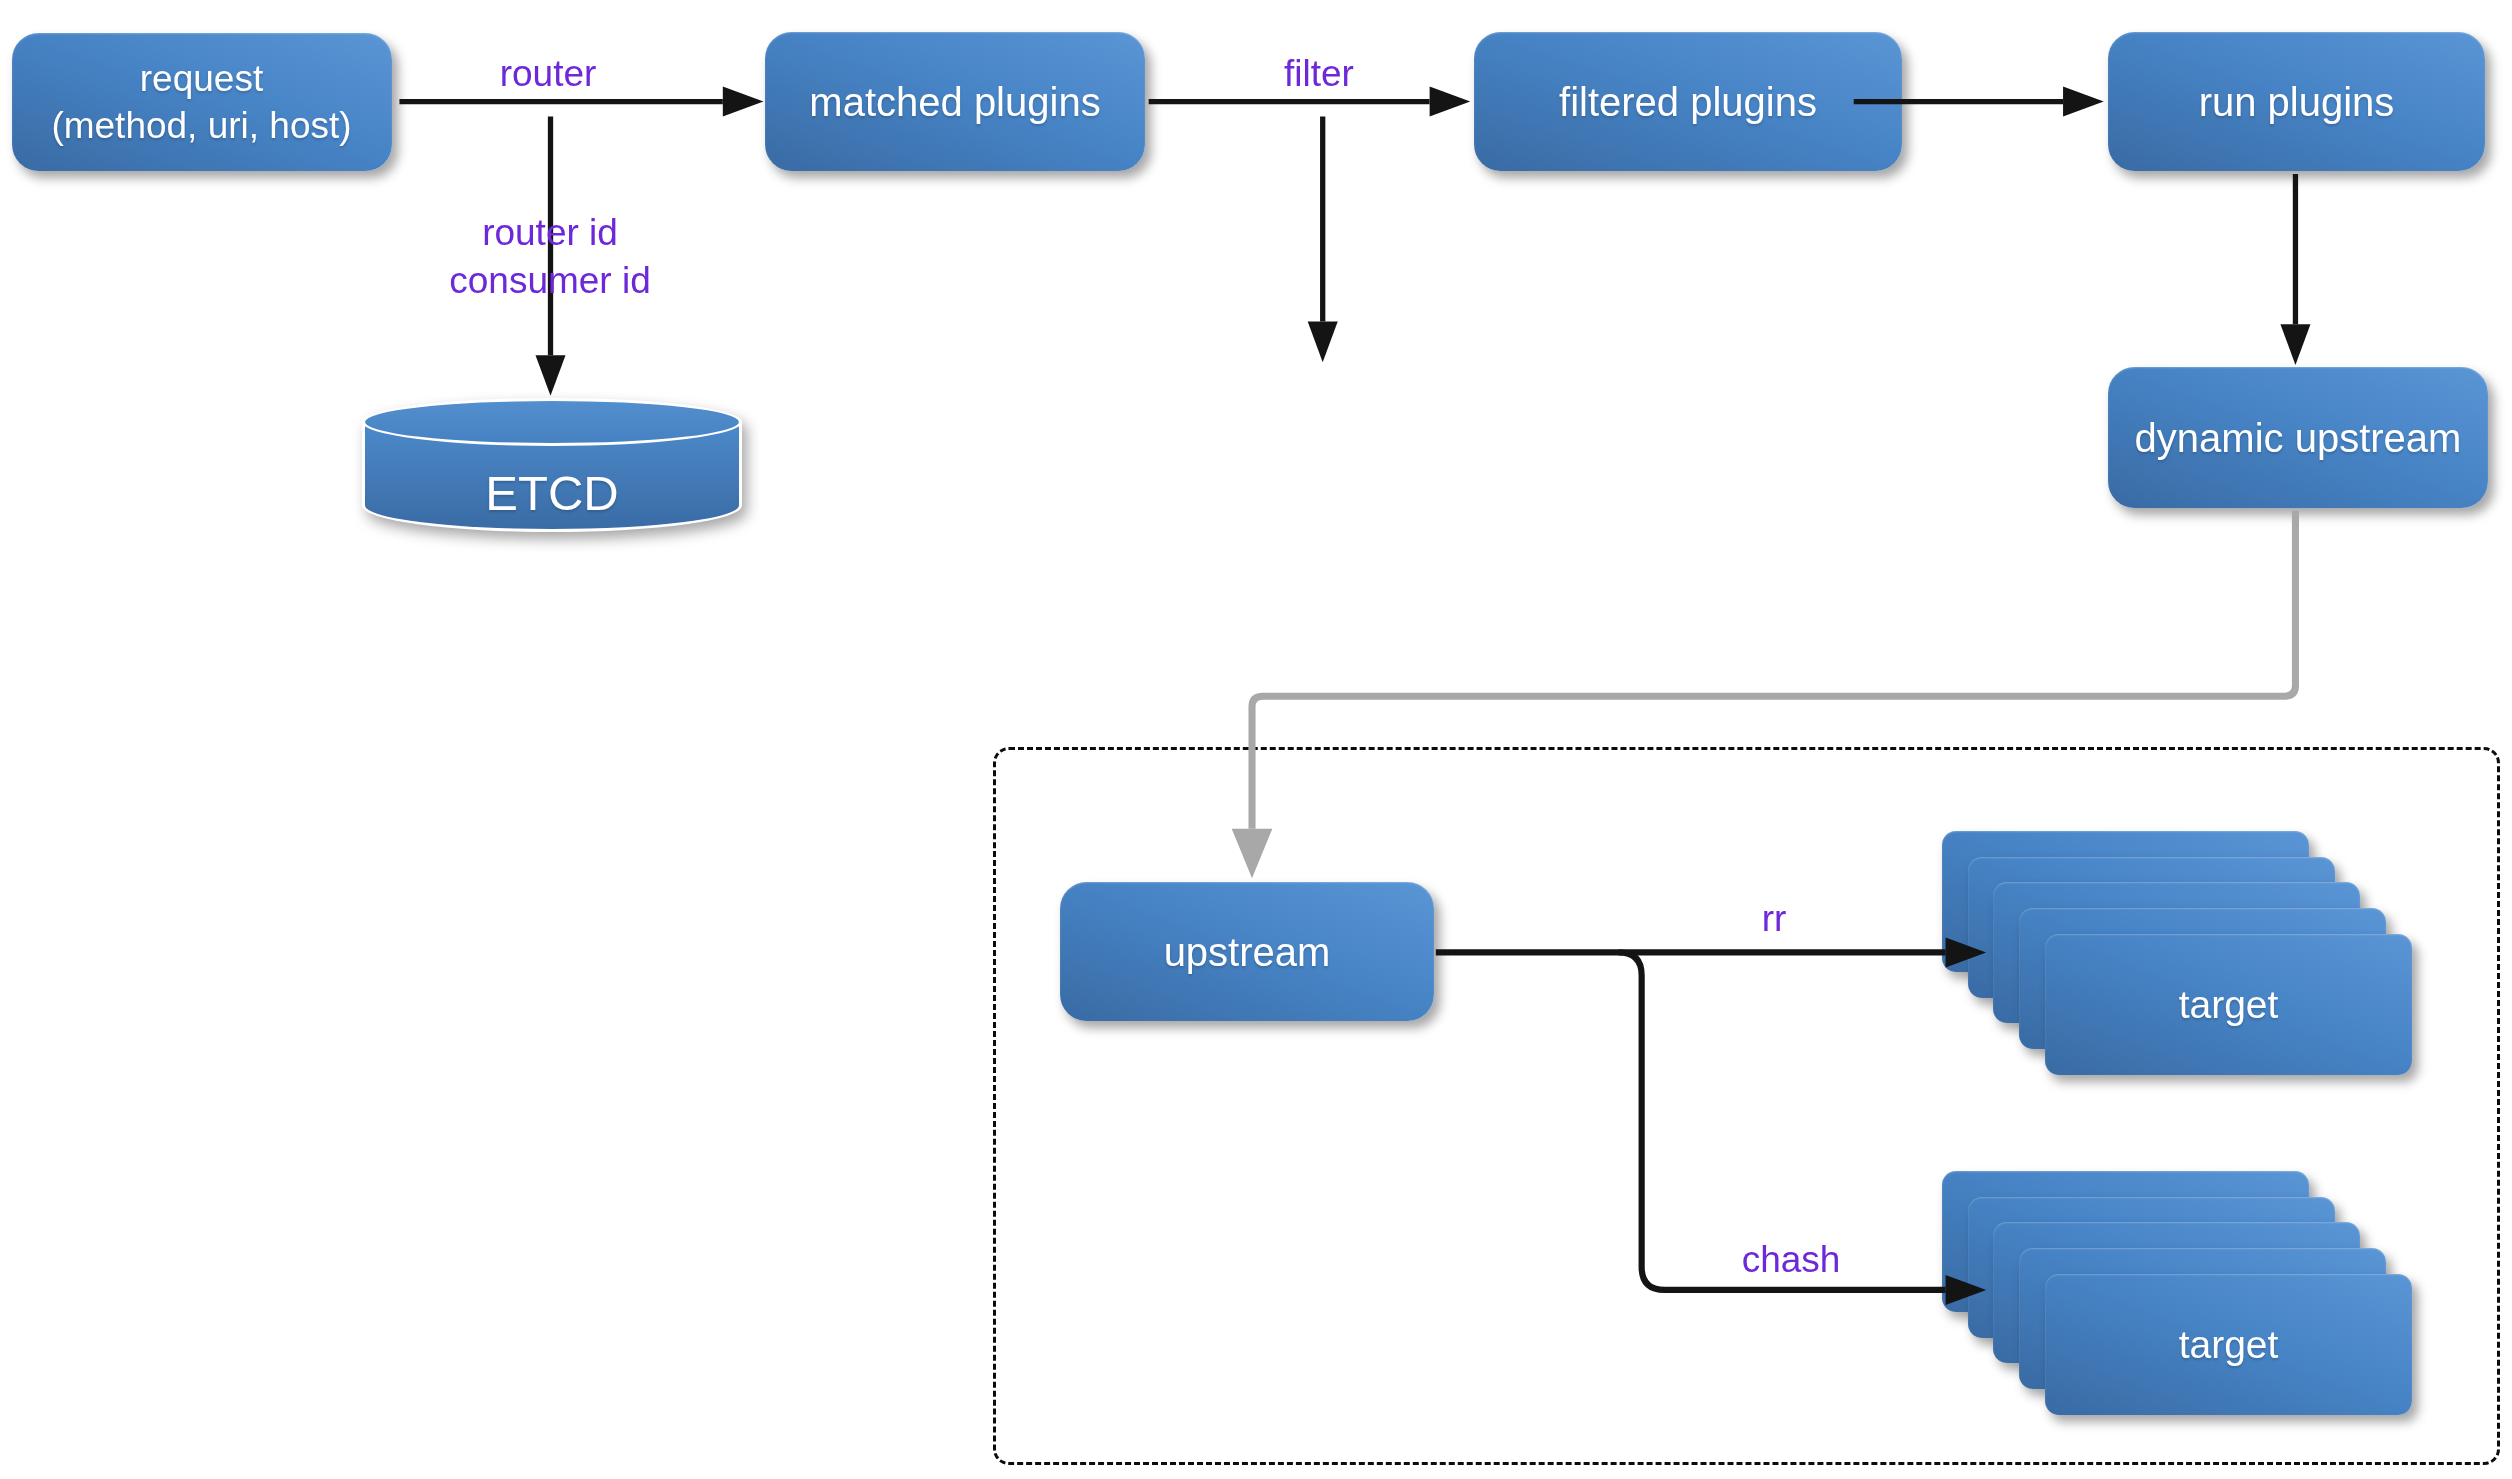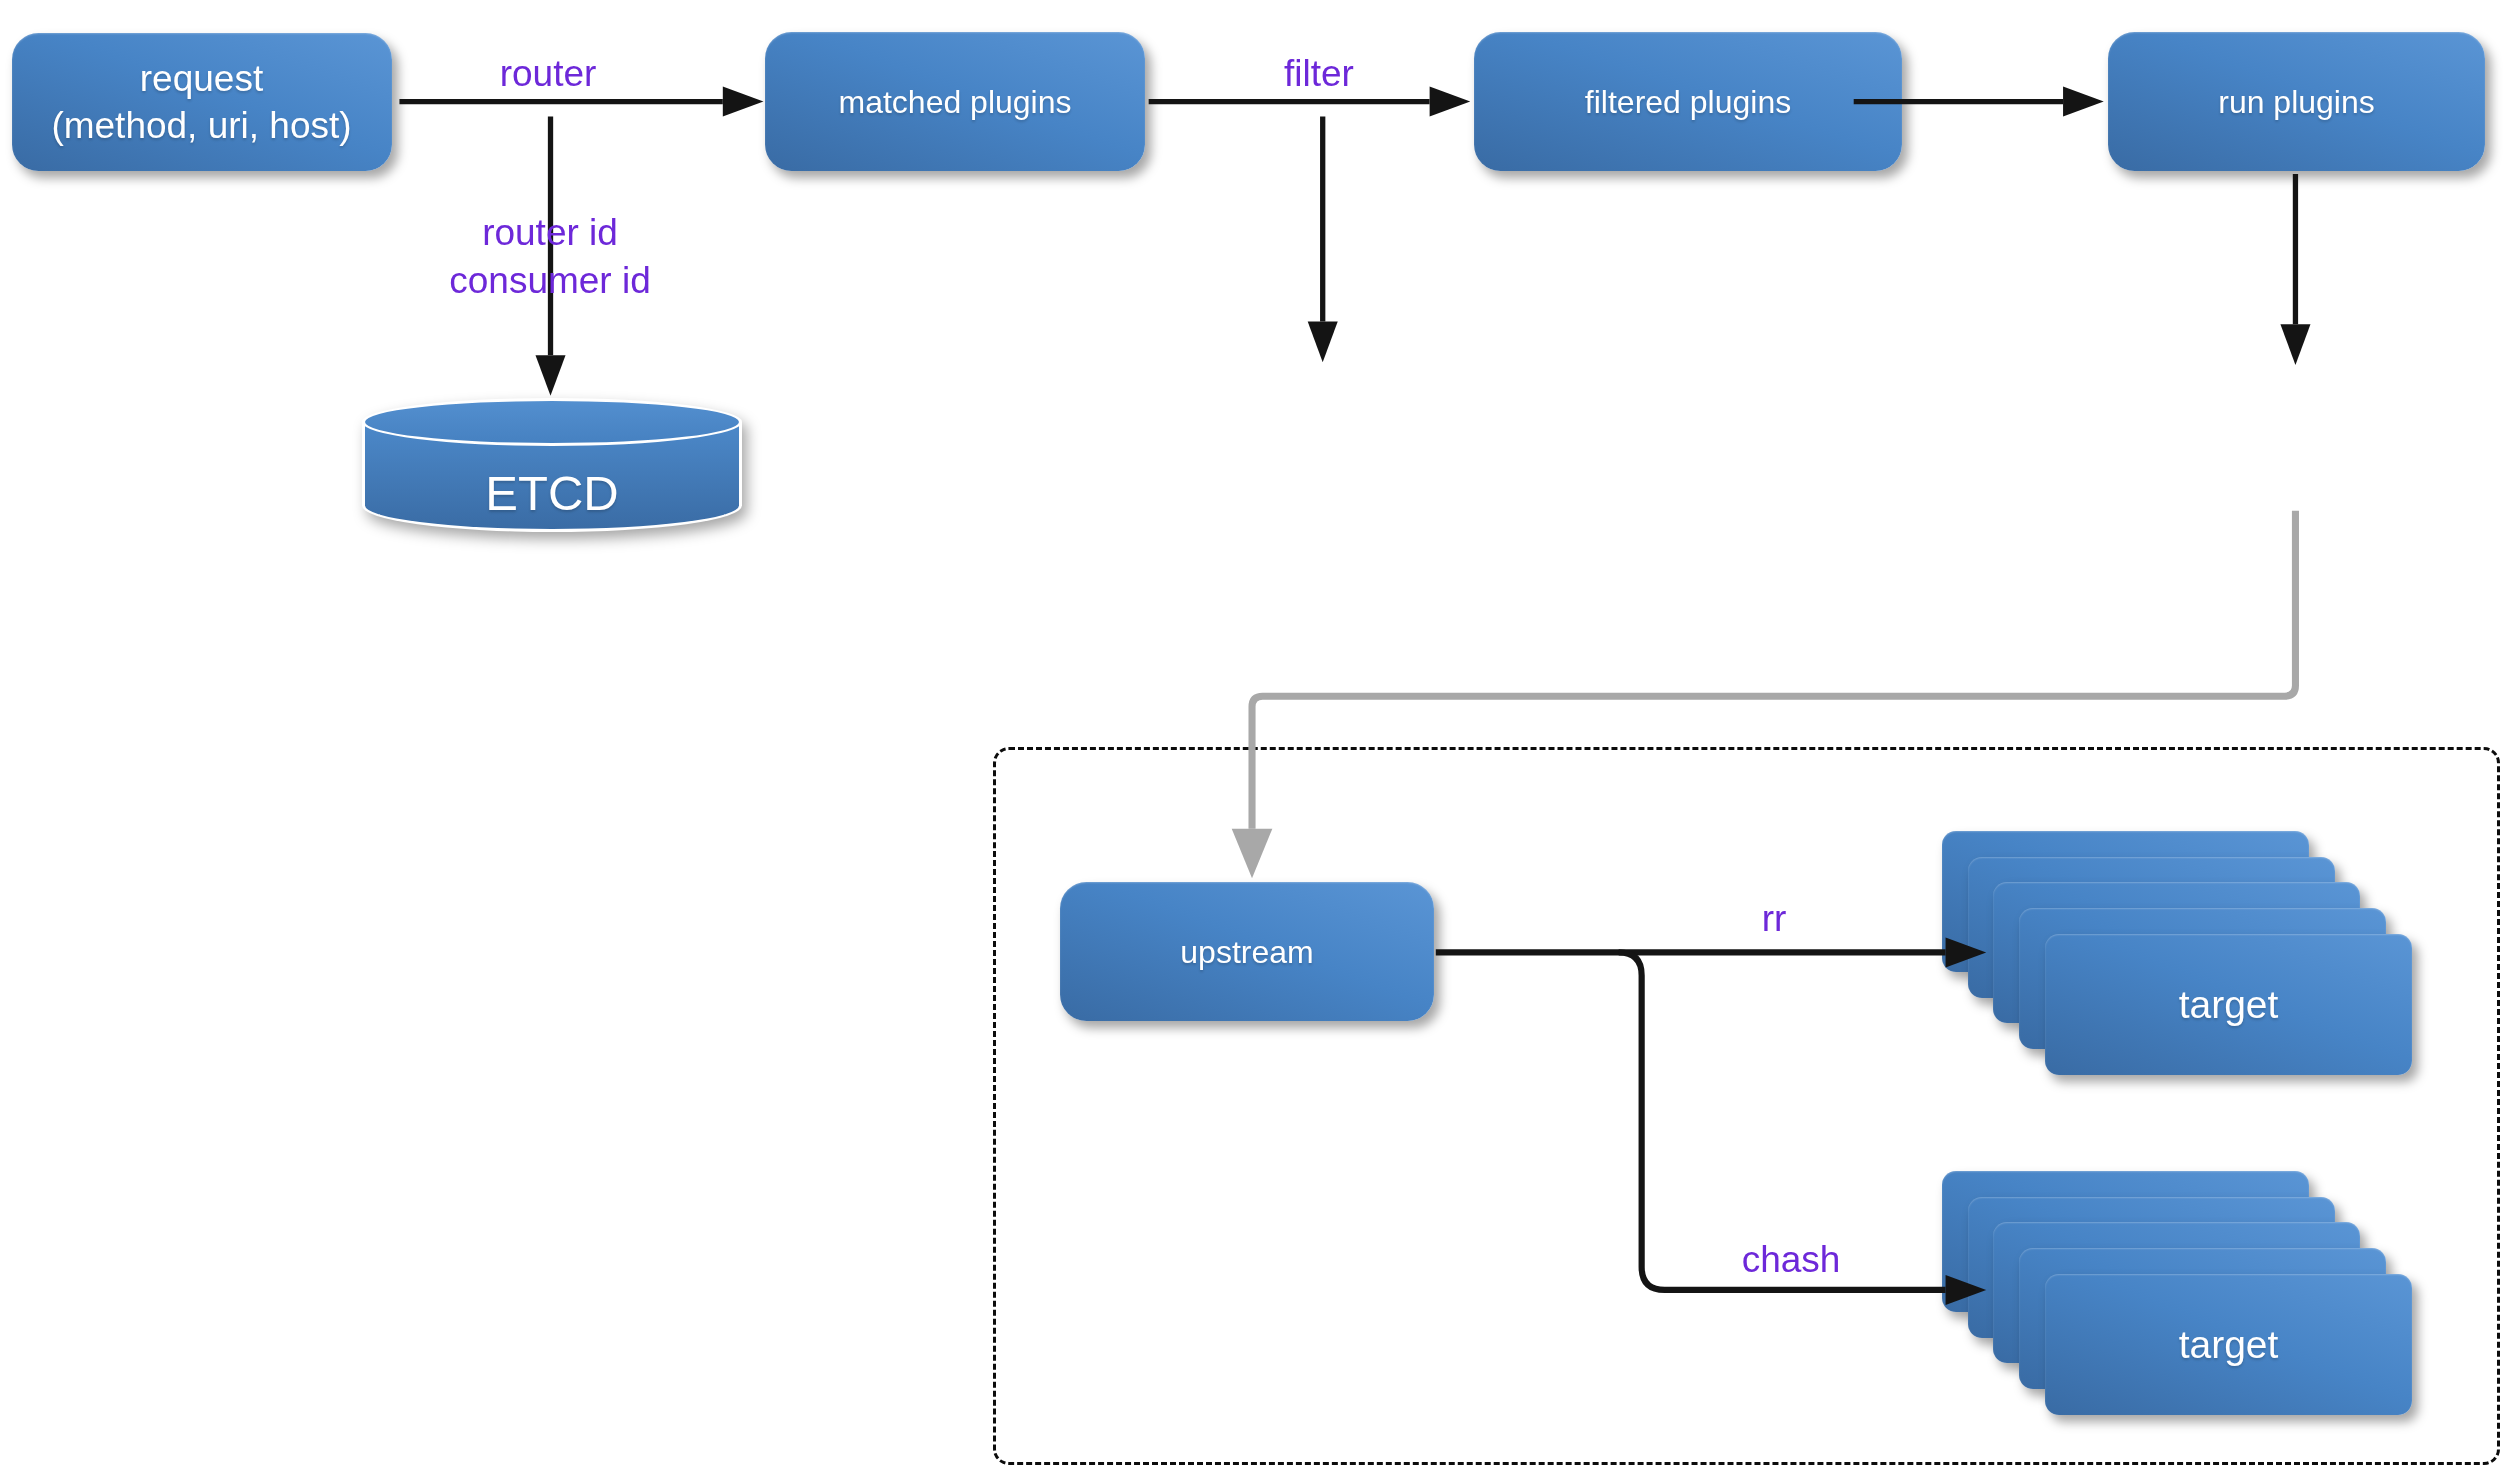--- a/index.html
+++ b/index.html
@@ -24,21 +24,21 @@
   }
   .node {
     position: absolute;
     border-radius: 26.5px;
     color: #ffffff;
     display: flex;
     flex-direction: column;
     align-items: center;
     justify-content: center;
     text-align: center;
-    font-size: 32px;
+    font-size: 40px;
     line-height: 48px;
     text-shadow: 0 1.8px 2.7px rgba(0,0,0,0.18);
   }
   #node-request            { left: 11.5px;   top: 33px;   width: 380px; height: 138px; font-size: 37px; line-height: 47px; }
   #node-matched-plugins    { left: 765px;  top: 32px;   width: 380px; height: 139px; }
   #node-filtered-plugins   { left: 1474px; top: 32px;   width: 428px; height: 139px; justify-content: center; }
   #node-run-plugins        { left: 2108px; top: 32px;   width: 377px; height: 139px; }
   #node-load-local-plugins { left: 1137px; top: 364px;  width: 374px; height: 136px; }
   #node-dynamic-upstream   { left: 2108px; top: 367px;  width: 380px; height: 141px; }
   #node-upstream           { left: 1060px; top: 882px;  width: 374px; height: 139px; }
@@ -146,20 +146,23 @@
     <span>run plugins</span>
   </div>
 
   <div class="cylinder">
     <div class="cyl-body"></div>
     <div class="cyl-top"></div>
     <div class="cyl-label">ETCD</div>
   </div>
 
 
+  <div class="node" id="node-dynamic-upstream">
+    <span>dynamic upstream</span>
+  </div>
 
   <div class="node" id="node-upstream">
     <span>upstream</span>
   </div>
 
   <div class="stack" id="stack-rr">
     <div class="card"></div>
     <div class="card"></div>
     <div class="card"></div>
     <div class="card"></div>

